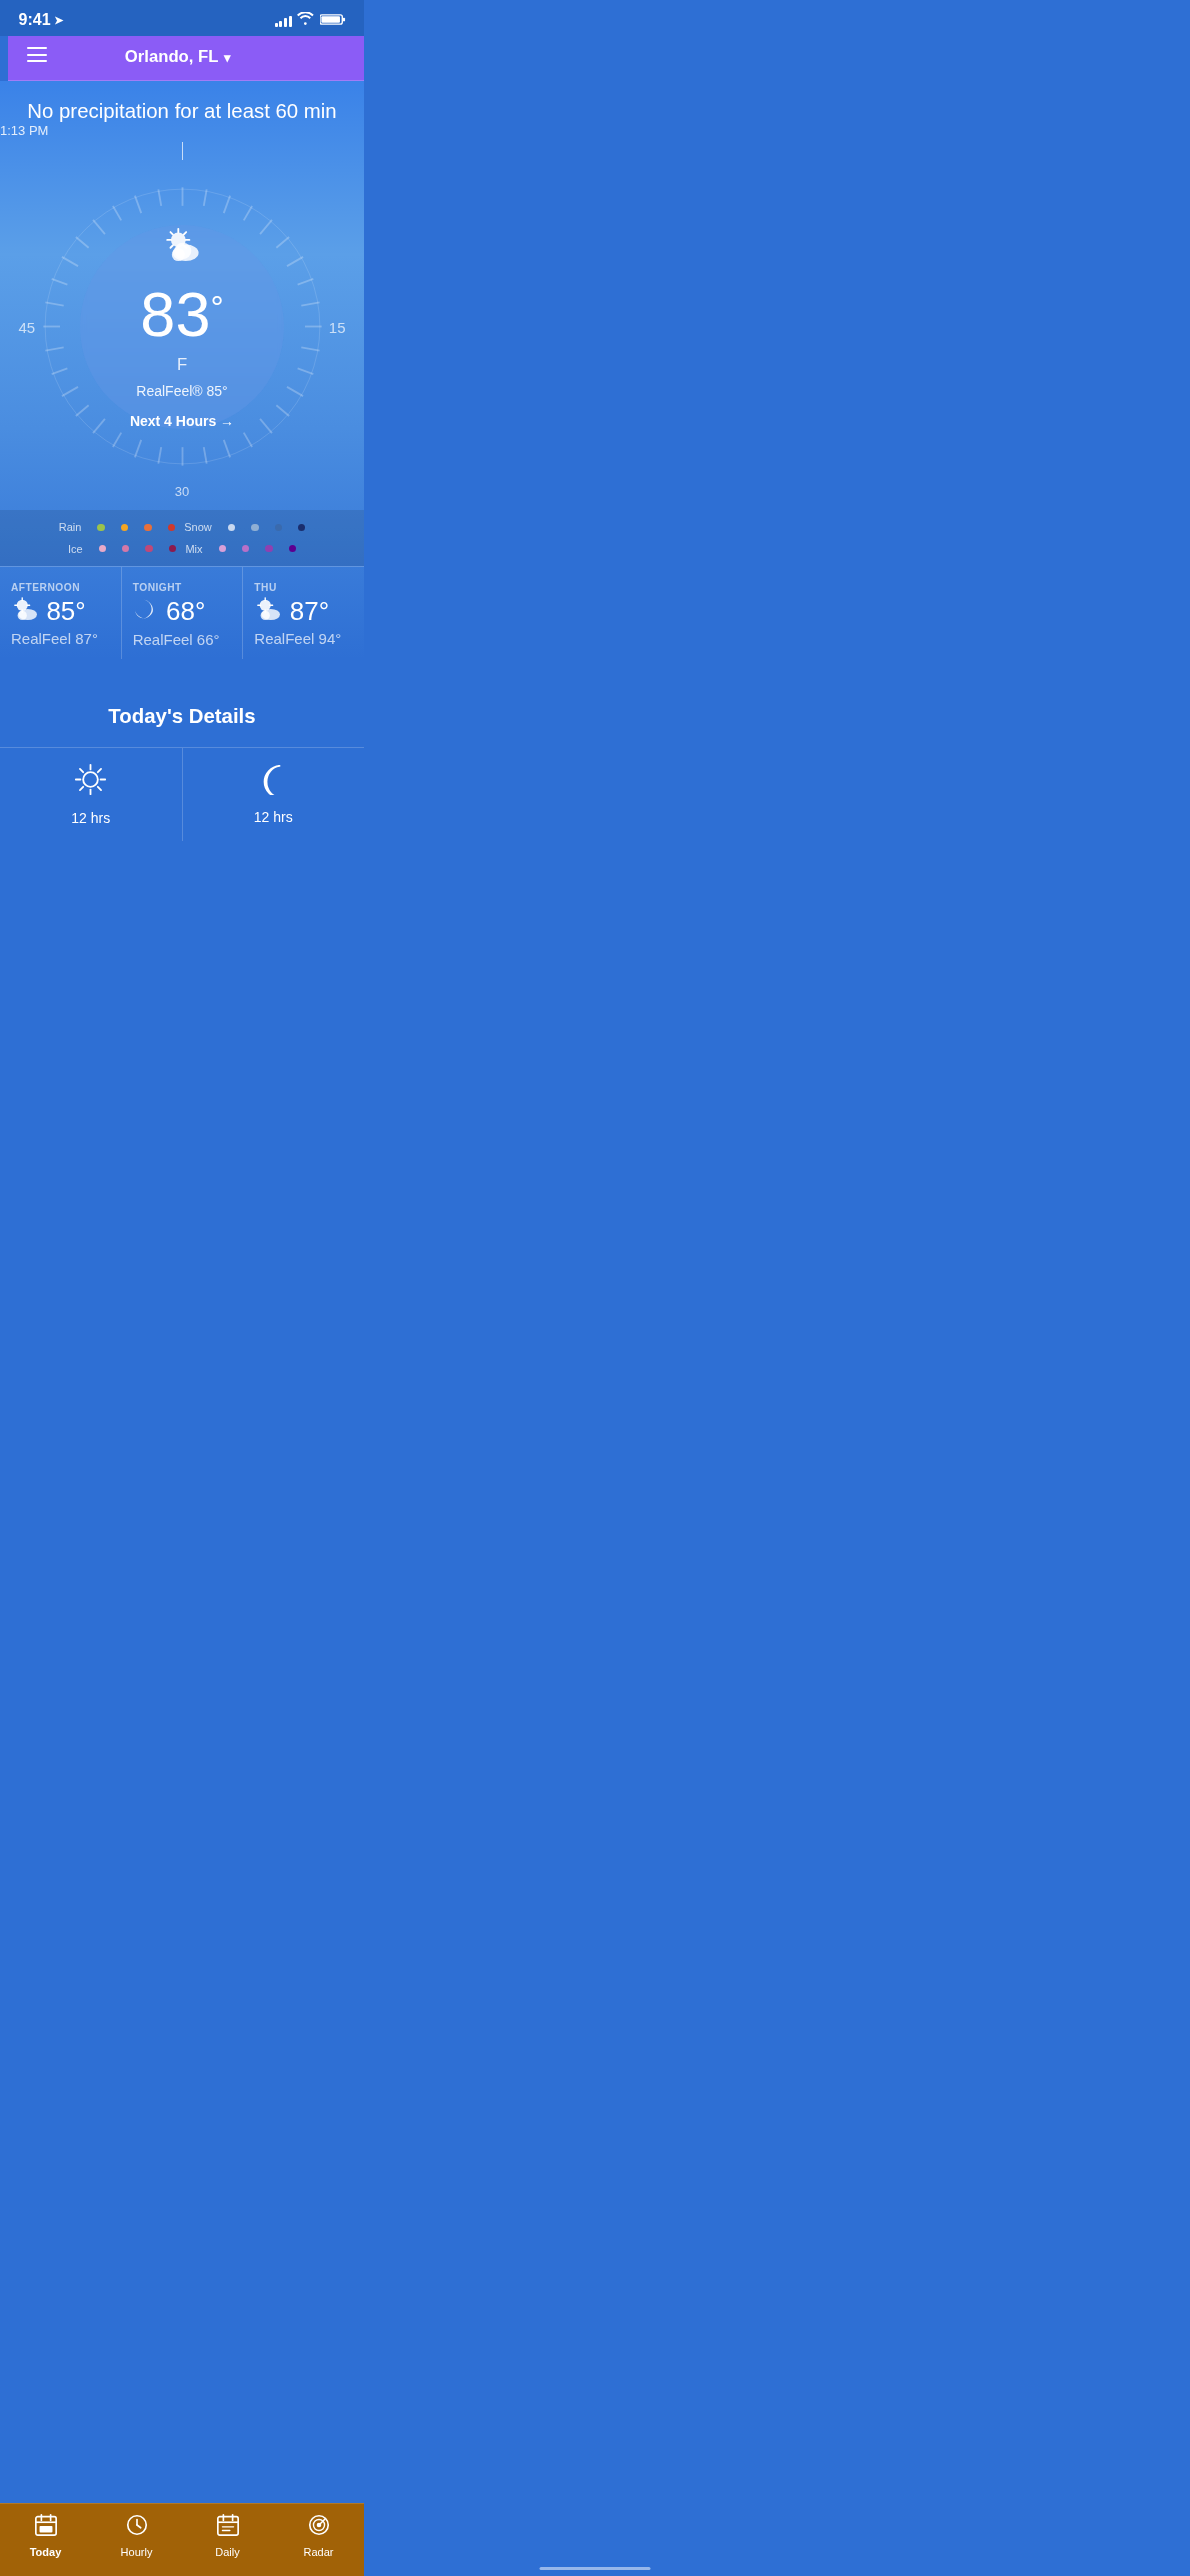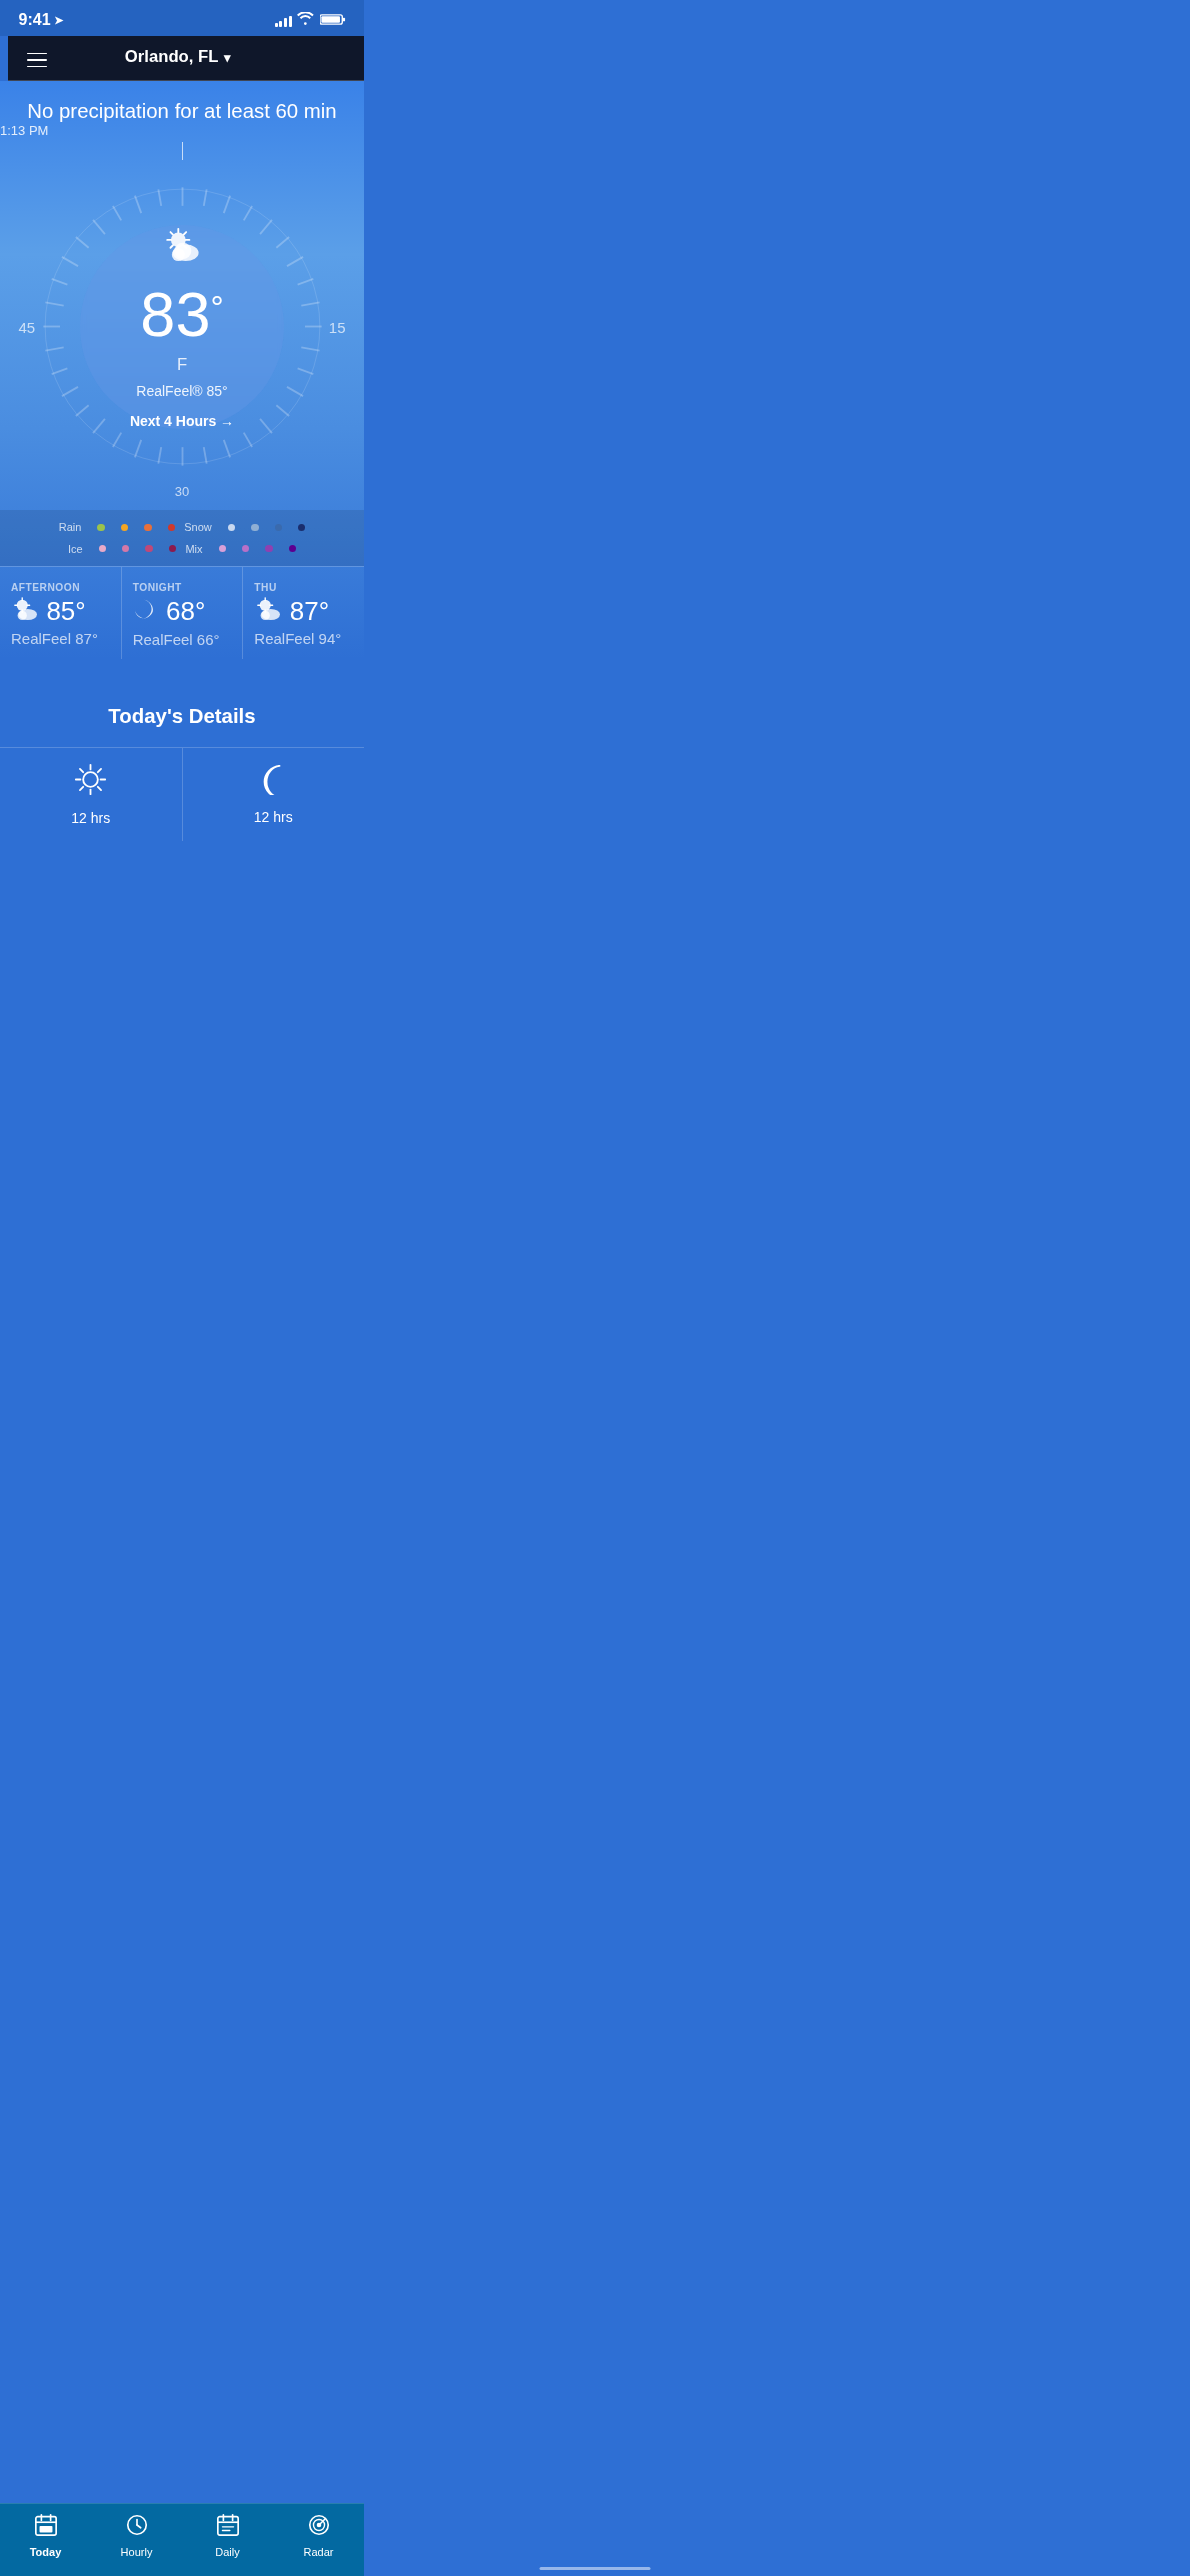--- a/index.html
+++ b/index.html
@@ -42,23 +42,23 @@
     .signal-bar {
       width: 2.8px;
       background: white;
       border-radius: 0.9px;
     }
 
     
     .header {
       display: flex;
       justify-content: space-between;
-      align-items: flex-end;
+      align-items: flex-start;
       padding: 11px 18.5px 13px;
-      background: #0f172a;
+      background: #8b5cf6;
       border-bottom: 0.9px solid rgba(255,255,255,0.2);
       margin-left: 8px;
     }
     .menu-icon {
       display: flex;
       flex-direction: column;
       gap: 4.6px;
       cursor: pointer;
     }
     .menu-line {
@@ -301,21 +301,21 @@
       font-size: 14px;
       font-weight: 500;
     }
 
     
     .bottom-nav {
       position: fixed;
       bottom: 0;
       left: 0;
       width: 364px;
-      background: #0369a1;
+      background: #a16207;
       display: flex;
       justify-content: space-around;
       padding: 9.3px 0 18.5px;
       border-top: 0.9px solid rgba(255,255,255,0.15);
       align-items: center;
     }
     .nav-item {
       display: flex;
       flex-direction: column;
       align-items: center;

